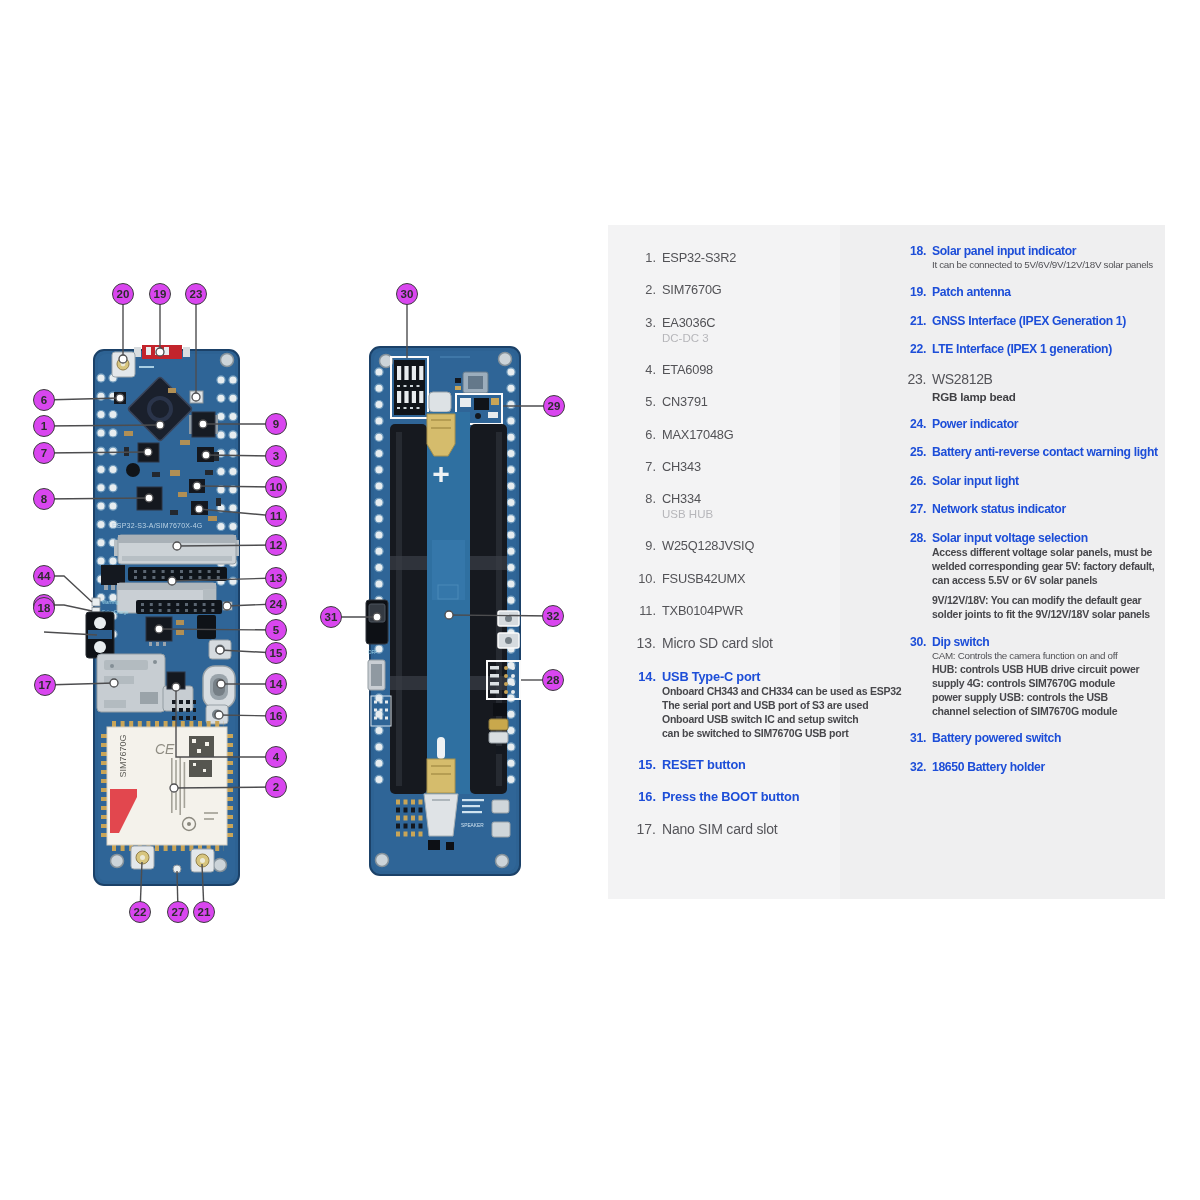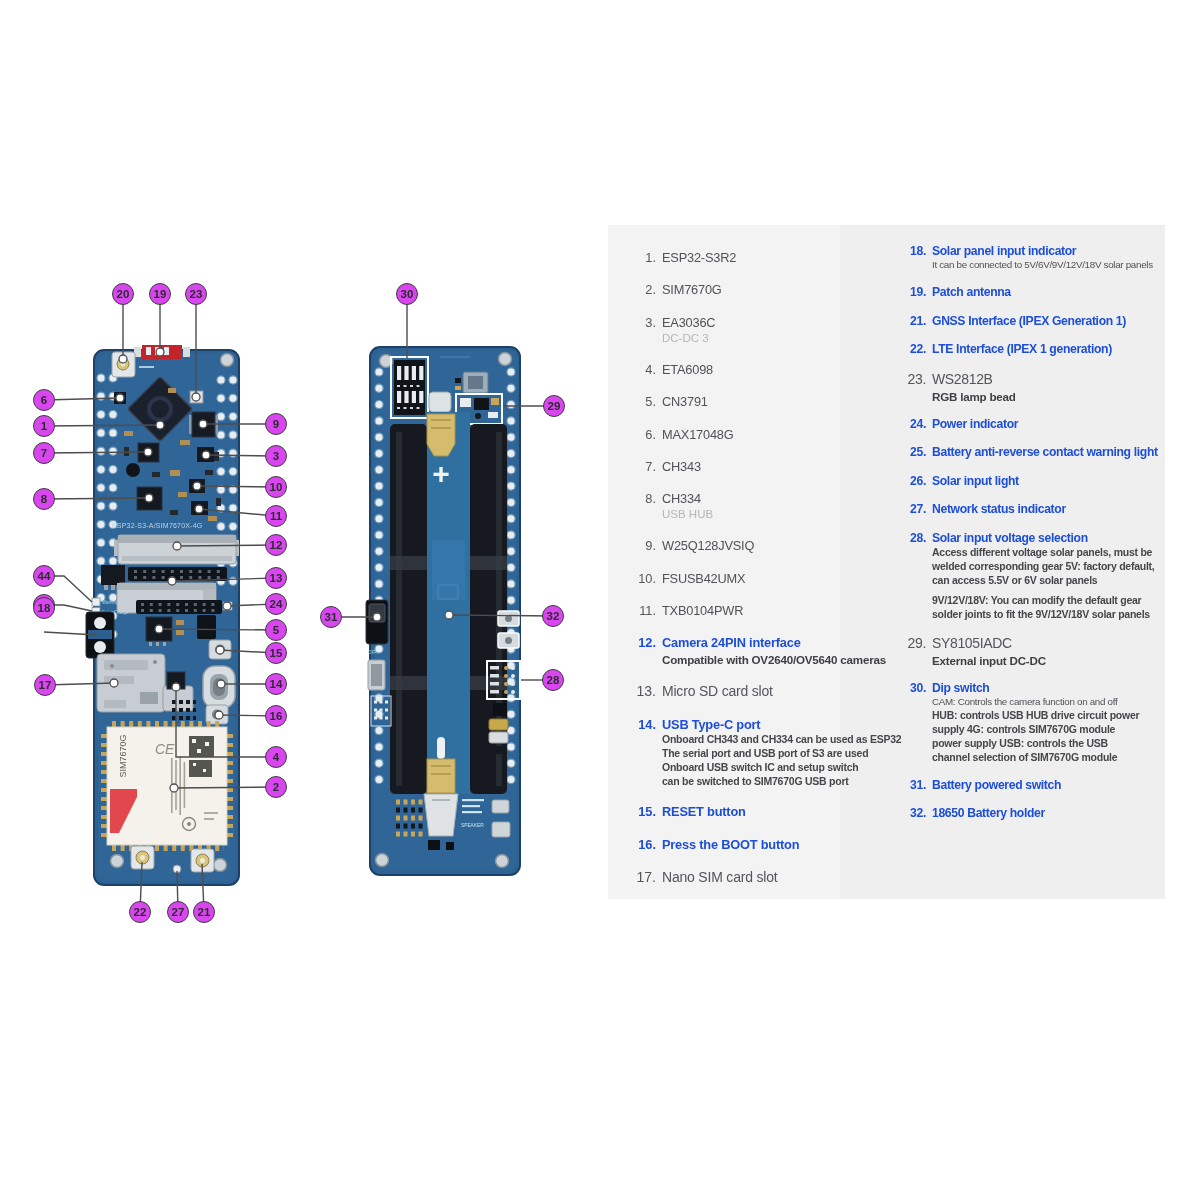--- a/index.html
+++ b/index.html
@@ -645,27 +645,20 @@
           <div>
             <div class="label">FSUSB42UMX</div>
           </div>
         </div>
         <div class="li">
           <span class="num">11.</span>
           <div>
             <div class="label">TXB0104PWR</div>
           </div>
         </div>
-        <div class="li bold">
-          <span class="num">12.</span>
-          <div>
-            <div class="label">Camera 24PIN interface</div>
-            <div class="sub boldmed">Compatible with OV2640/OV5640 cameras</div>
-          </div>
-        </div>
         <div class="li small">
           <span class="num">13.</span>
           <div>
             <div class="label">Micro SD card slot</div>
           </div>
         </div>
         <div class="li bold">
           <span class="num">14.</span>
           <div>
             <div class="label">USB Type-C port</div>
@@ -755,27 +748,20 @@
           <span class="num">28.</span>
           <div>
             <div class="label">Solar input voltage selection</div>
             <div class="sub med">Access different voltage solar panels, must be</div>
             <div class="sub med">welded corresponding gear 5V: factory default,</div>
             <div class="sub med">can access 5.5V or 6V solar panels</div>
             <div class="sub med gapped">9V/12V/18V: You can modify the default gear</div>
             <div class="sub med">solder joints to fit the 9V/12V/18V solar panels</div>
           </div>
         </div>
-        <div class="li small">
-          <span class="num">29.</span>
-          <div>
-            <div class="label">SY8105IADC</div>
-            <div class="sub boldmed">External input DC-DC</div>
-          </div>
-        </div>
         <div class="li bold">
           <span class="num">30.</span>
           <div>
             <div class="label">Dip switch</div>
             <div class="sub tiny">CAM: Controls the camera function on and off</div>
             <div class="sub med">HUB: controls USB HUB drive circuit power</div>
             <div class="sub med">supply 4G: controls SIM7670G module</div>
             <div class="sub med">power supply USB: controls the USB</div>
             <div class="sub med">channel selection of SIM7670G module</div>
           </div>

